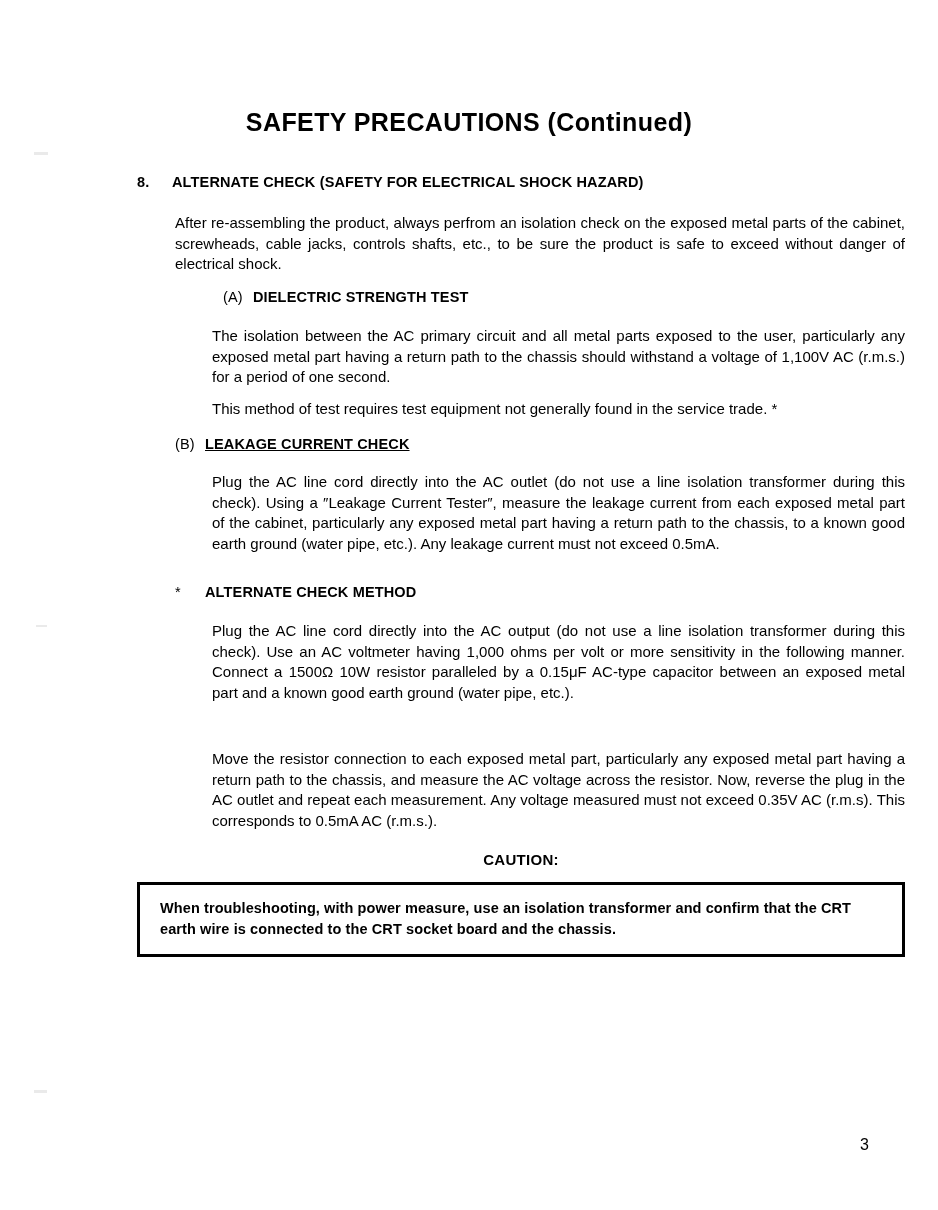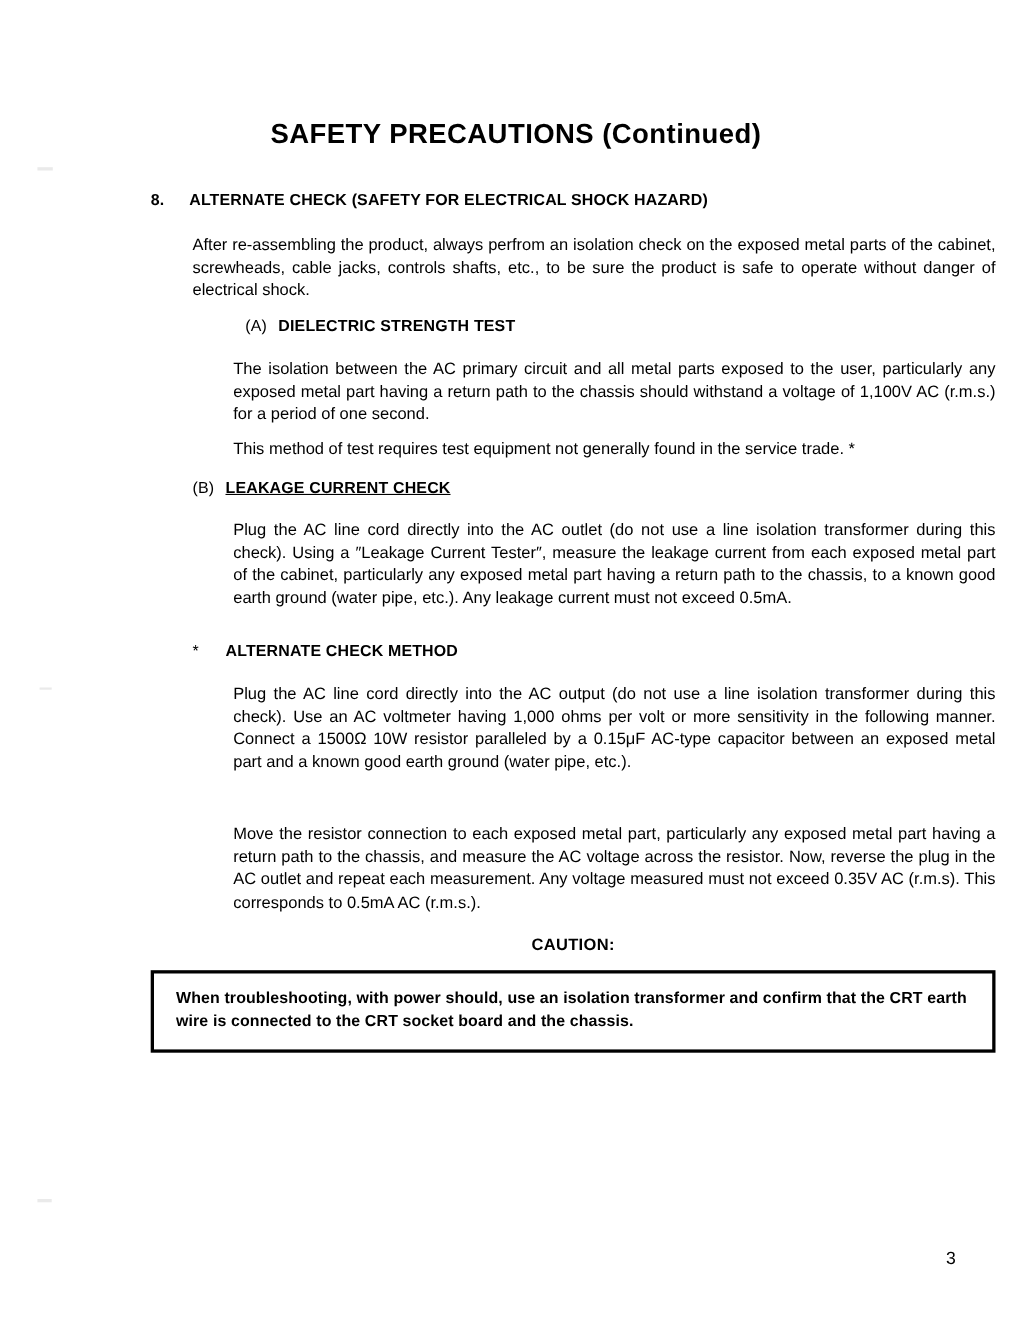--- a/index.html
+++ b/index.html
@@ -156,39 +156,39 @@
   <div class="artifact art-1"></div>
   <div class="artifact art-2"></div>
   <div class="artifact art-3"></div>
 
   <div class="doc-title">SAFETY PRECAUTIONS (Continued)</div>
 
   <div class="section-heading">
     <span class="num">8.</span><span>ALTERNATE CHECK (SAFETY FOR ELECTRICAL SHOCK HAZARD)</span>
   </div>
 
-  <div class="body-col" style="top:213px;">After re-assembling the product, always perfrom an isolation check on the exposed metal parts of the cabinet, screwheads, cable jacks, controls shafts, etc., to be sure the product is safe to operate without danger of electrical shock.</div>
+  <div class="body-col" style="top:213px;">After re-assembling the product, always perfrom an isolation check on the exposed metal parts of the cabinet, screwheads, cable jacks, controls shafts, etc., to be sure the product is safe to exceed without danger of electrical shock.</div>
 
   <div class="sub-heading letter" style="top:289px;margin-left:48px;">
     <span class="marker">(A)</span><span>DIELECTRIC STRENGTH TEST</span>
   </div>
   <div class="sub-col" style="top:326px;">The isolation between the AC primary circuit and all metal parts exposed to the user, particularly any exposed metal part having a return path to the chassis should withstand a voltage of 1,100V AC (r.m.s.) for a period of one second.</div>
   <div class="sub-col no-justify" style="top:399px;">This method of test requires test equipment not generally found in the service trade. *</div>
 
   <div class="sub-heading letter" style="top:436px;text-decoration:underline;">
     <span class="marker">(B)</span><span>LEAKAGE CURRENT CHECK</span>
   </div>
   <div class="sub-col" style="top:472px;">Plug the AC line cord directly into the AC outlet (do not use a line isolation transformer during this check). Using a ″Leakage Current Tester″, measure the leakage current from each exposed metal part of the cabinet, particularly any exposed metal part having a return path to the chassis, to a known good earth ground (water pipe, etc.). Any leakage current must not exceed 0.5mA.</div>
 
   <div class="sub-heading star" style="top:584px;">
     <span class="marker">*</span><span>ALTERNATE CHECK METHOD</span>
   </div>
   <div class="sub-col" style="top:621px;">Plug the AC line cord directly into the AC output (do not use a line isolation transformer during this check). Use an AC voltmeter having 1,000 ohms per volt or more sensitivity in the following manner. Connect a 1500Ω 10W resistor paralleled by a 0.15μF AC-type capacitor between an exposed metal part and a known good earth ground (water pipe, etc.).</div>
   <div class="sub-col" style="top:749px;">Move the resistor connection to each exposed metal part, particularly any exposed metal part having a return path to the chassis, and measure the AC voltage across the resistor. Now, reverse the plug in the AC outlet and repeat each measurement. Any voltage measured must not exceed 0.35V AC (r.m.s). This corresponds to 0.5mA AC (r.m.s.).</div>
 
   <div class="caution-label">CAUTION:</div>
   <div class="caution-box">
-    <div class="caution-text">When troubleshooting, with power should, use an isolation transformer and confirm that the CRT earth wire is connected to the CRT socket board and the chassis.</div>
+    <div class="caution-text">When troubleshooting, with power measure, use an isolation transformer and confirm that the CRT earth wire is connected to the CRT socket board and the chassis.</div>
   </div>
 
   <div class="page-number">3</div>
 
 </div>
 
 </body></html>

